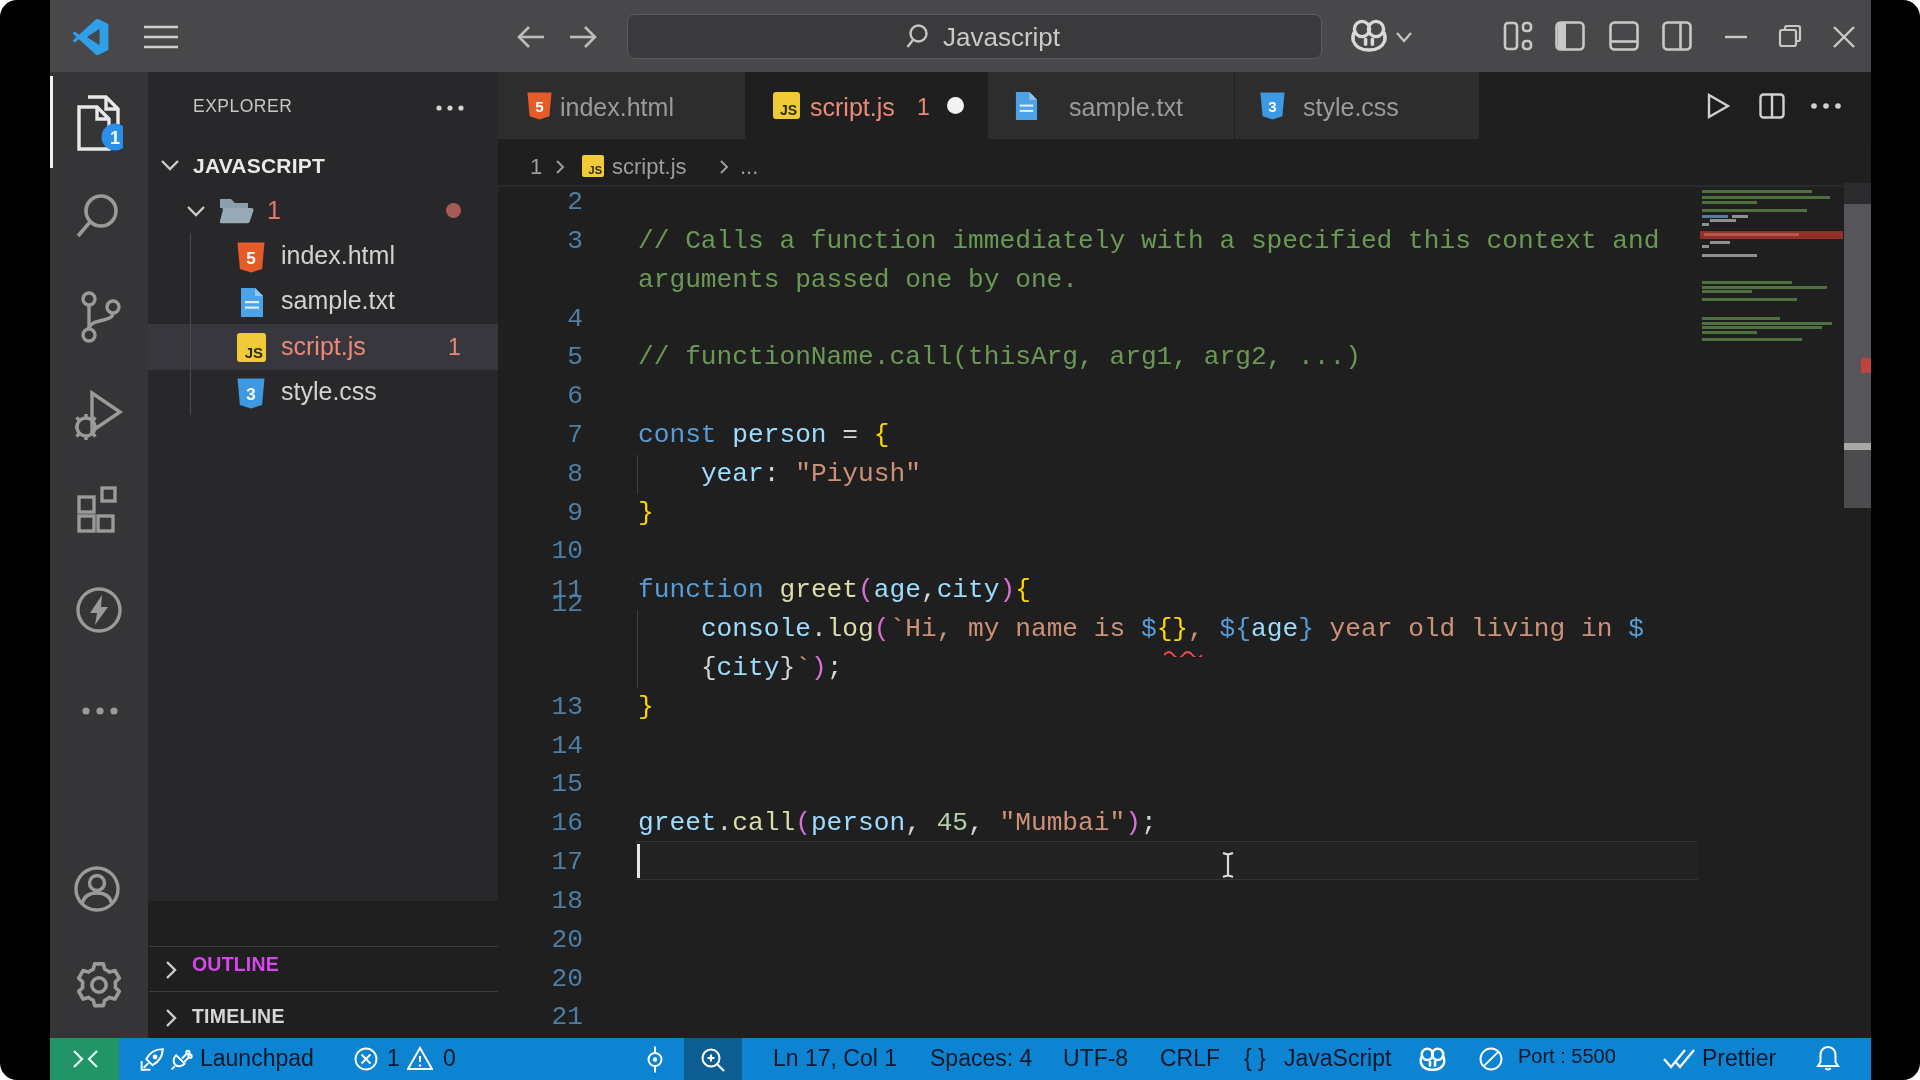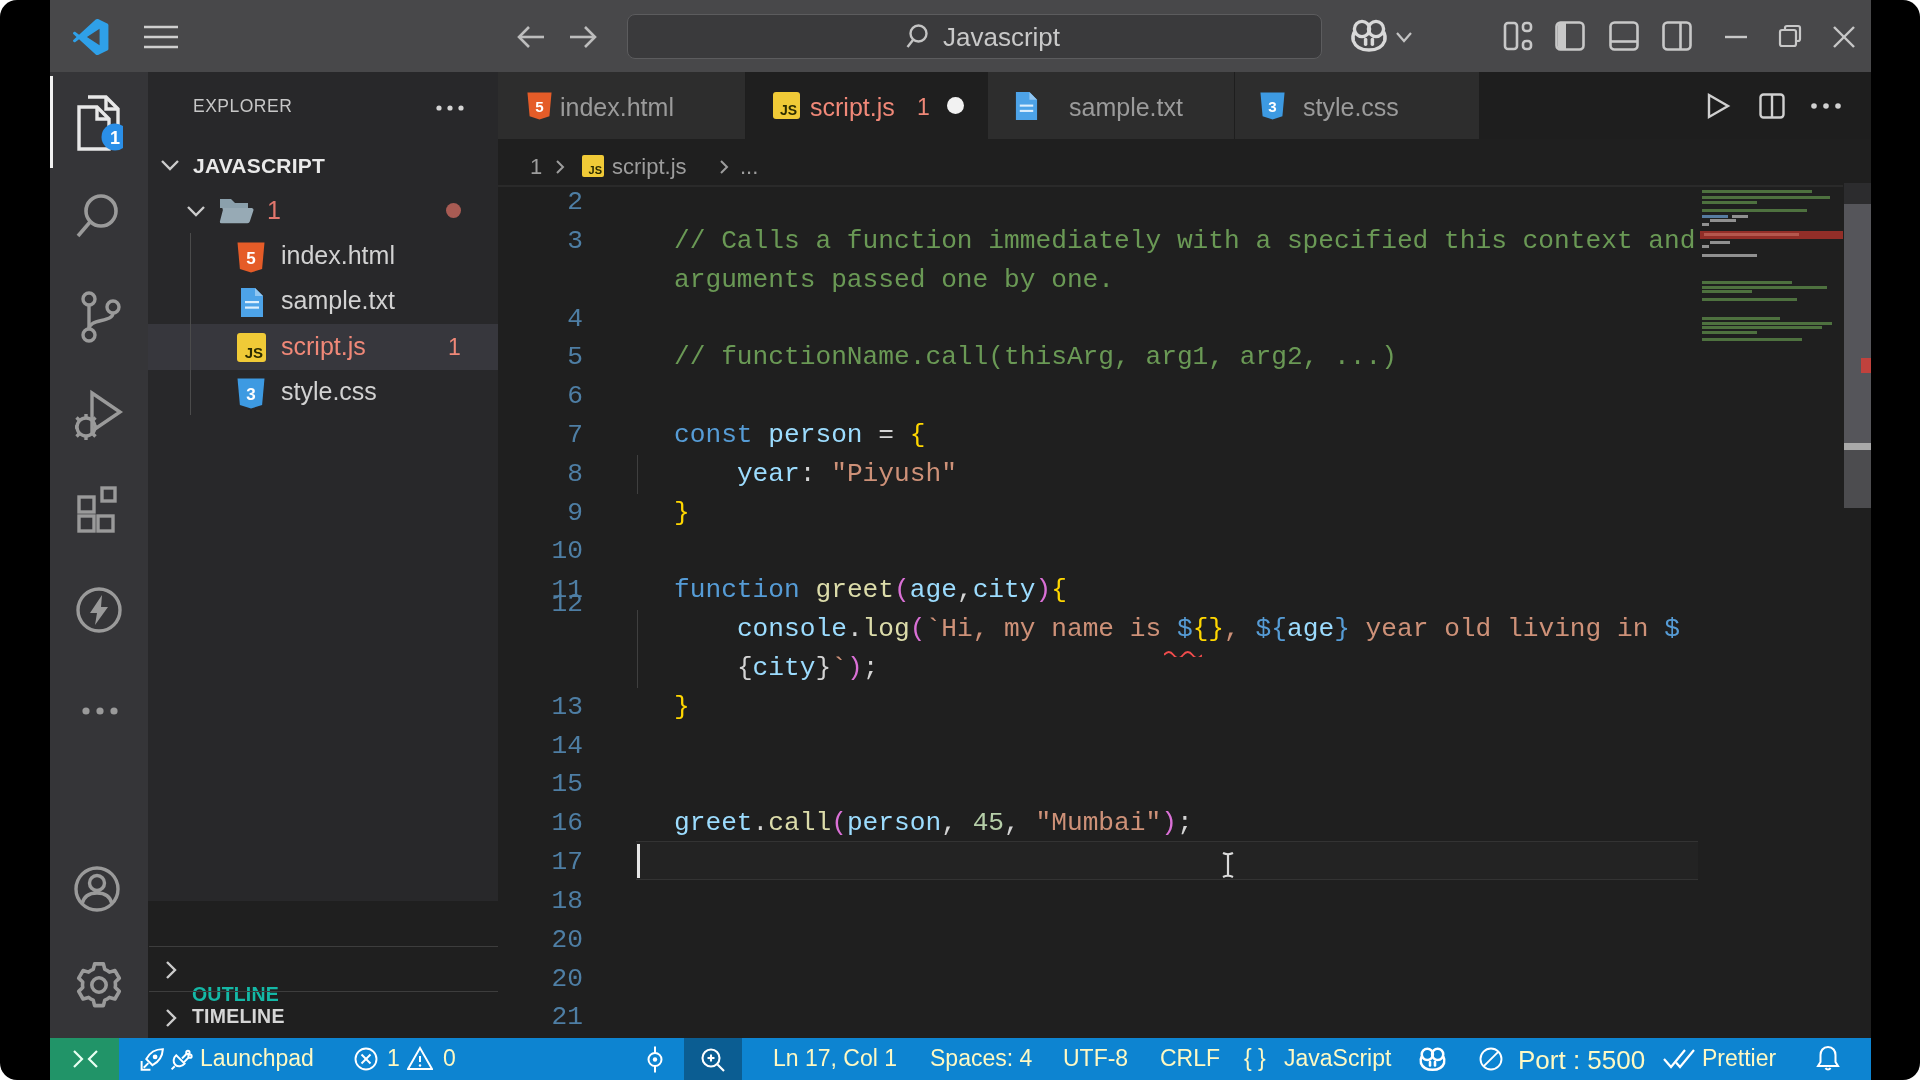--- a/index.html
+++ b/index.html
@@ -6,23 +6,23 @@
 html,body { width:1920px; height:1080px; background:#fff; overflow:hidden; }
 body { font-family:"Liberation Sans", sans-serif; }
 .abs { position:absolute; }
 #frame { position:absolute; left:0; top:0; width:1920px; height:1080px; background:#000; border-radius:17px; overflow:hidden; }
 #win { position:absolute; left:50px; top:0; width:1821px; height:1080px; background:#1f1f1f; overflow:hidden; }
 
 #titlebar { position:absolute; left:0; top:0; width:1821px; height:72px; background:#48484a; }
 #activitybar { position:absolute; left:0; top:72px; width:98px; height:966px; background:#353538; }
 #sidebar { position:absolute; left:98px; top:72px; width:350px; height:829px; background:#28282a; }
 #editor { position:absolute; left:448px; top:72px; width:1373px; height:966px; background:#1f1f1f; }
-#statusbar { position:absolute; left:0; top:1038px; width:1821px; height:42px; background:#0d84d1; color:#fef9c3; }
+#statusbar { position:absolute; left:0; top:1038px; width:1821px; height:42px; background:#0d84d1; color:#0f172a; }
 .ln { position:absolute; left:20px; width:65px; text-align:right; font-family:"Liberation Mono", monospace; font-size:26.2px; line-height:38.83px; color:#4e7ea4; }
-.cl { position:absolute; left:140px; font-family:"Liberation Mono", monospace; font-size:26.2px; line-height:38.83px; color:#d4d4d4;margin-left:36px; }
+.cl { position:absolute; left:140px; font-family:"Liberation Mono", monospace; font-size:26.2px; line-height:38.83px; color:#d4d4d4; }
 .c { color:#6a9955; } .k { color:#569cd6; } .v { color:#9cdcfe; } .p { color:#d4d4d4; }
 .s { color:#ce9178; } .f { color:#dcdcaa; } .n { color:#b5cea8; } .g { color:#ffd700; }
 .o { color:#da70d6; } .t { color:#569cd6; }
 .mb { position:absolute; height:2.5px; }
 #statusbar div { white-space:nowrap; }
 pre { margin:0; }
 </style>
 </head>
 <body>
 <div id="frame">
@@ -215,21 +215,21 @@
       <path d="M0.5 0.5 h27 l-2.4 26.5 -11.1 3.5 -11.1 -3.5 Z" fill="#3d9ae2"></path>
       <text x="14" y="22" font-size="17" font-family="Liberation Sans" font-weight="bold" fill="#fff" text-anchor="middle">3</text>
     </svg>
     <div class="abs" style="left:133px;top:305px;font-size:25px;color:#d2d2d2;">style.css</div>
     <div class="abs" style="left:42px;top:161px;width:1px;height:182px;background:#4b4b4b;"></div>
 
     <div class="abs" style="left:1px;top:874px;width:349px;height:1px;background:#3d3d3d;"></div>
     <svg class="abs" style="left:16px;top:888px" width="14" height="20" viewBox="0 0 14 20">
       <polyline points="3,2 11,10 3,18" fill="none" stroke="#cccccc" stroke-width="2.4"></polyline>
     </svg>
-    <div class="abs" style="left:44px;top:911px;font-size:19.5px;font-weight:bold;letter-spacing:0.2px;color:#14b8a6;">OUTLINE</div>
+    <div class="abs" style="left:44px;top:881px;font-size:19.5px;font-weight:bold;letter-spacing:0.2px;color:#d946ef;">OUTLINE</div>
     <div class="abs" style="left:1px;top:919px;width:349px;height:1px;background:#3d3d3d;"></div>
     <svg class="abs" style="left:16px;top:936px" width="14" height="20" viewBox="0 0 14 20">
       <polyline points="3,2 11,10 3,18" fill="none" stroke="#cccccc" stroke-width="2.4"></polyline>
     </svg>
     <div class="abs" style="left:44px;top:933px;font-size:19.5px;font-weight:bold;letter-spacing:0.2px;color:#d6d6d6;">TIMELINE</div>
   </div>
   <div id="editor">
 
     <div class="abs" style="left:0;top:0;width:1373px;height:67px;background:#1e1e1e;"></div>
     <div class="abs" style="left:0;top:0;width:248px;height:67px;background:#2d2d2d;border-right:1px solid #1e1e1e;"></div>
@@ -436,21 +436,21 @@
       </g>
       <rect x="13.6" y="19.5" width="3" height="7" rx="1.4" fill="#fff"></rect>
       <rect x="19.4" y="19.5" width="3" height="7" rx="1.4" fill="#fff"></rect>
     </svg>
     <svg class="abs" style="left:1429px;top:9px" width="24" height="24" viewBox="0 0 24 24">
       <g fill="none" stroke="#fff" stroke-width="1.9">
             <circle cx="12" cy="12" r="10.5"></circle>
             <line x1="4.8" y1="19.2" x2="19.2" y2="4.8"></line>
           </g>
     </svg>
-    <div class="abs" style="left:1468px;top:7px;font-size:26px;">Port : 5500</div>
+    <div class="abs" style="left:1468px;top:7px;font-size:20px;">Port : 5500</div>
     <svg class="abs" style="left:1613px;top:10px" width="34" height="22" viewBox="0 0 34 22">
       <g fill="none" stroke="#fff" stroke-width="2.2">
             <polyline points="1,11 8,19 22,2"></polyline>
             <polyline points="13,14.5 17,19 31,2"></polyline>
           </g>
     </svg>
     <div class="abs" style="left:1652px;top:7px;font-size:23px;">Prettier</div>
     <svg class="abs" style="left:1765px;top:7px" width="26" height="28" viewBox="0 0 26 28">
       <path d="M13 2 C8 2,5.5 6,5.5 10 L5.5 17 L3 21 H23 L20.5 17 L20.5 10 C20.5 6,18 2,13 2 Z" fill="none" stroke="#fff" stroke-width="2"></path>
       <path d="M10.5 23 a2.8 2.8 0 0 0 5 0" fill="none" stroke="#fff" stroke-width="2"></path>

